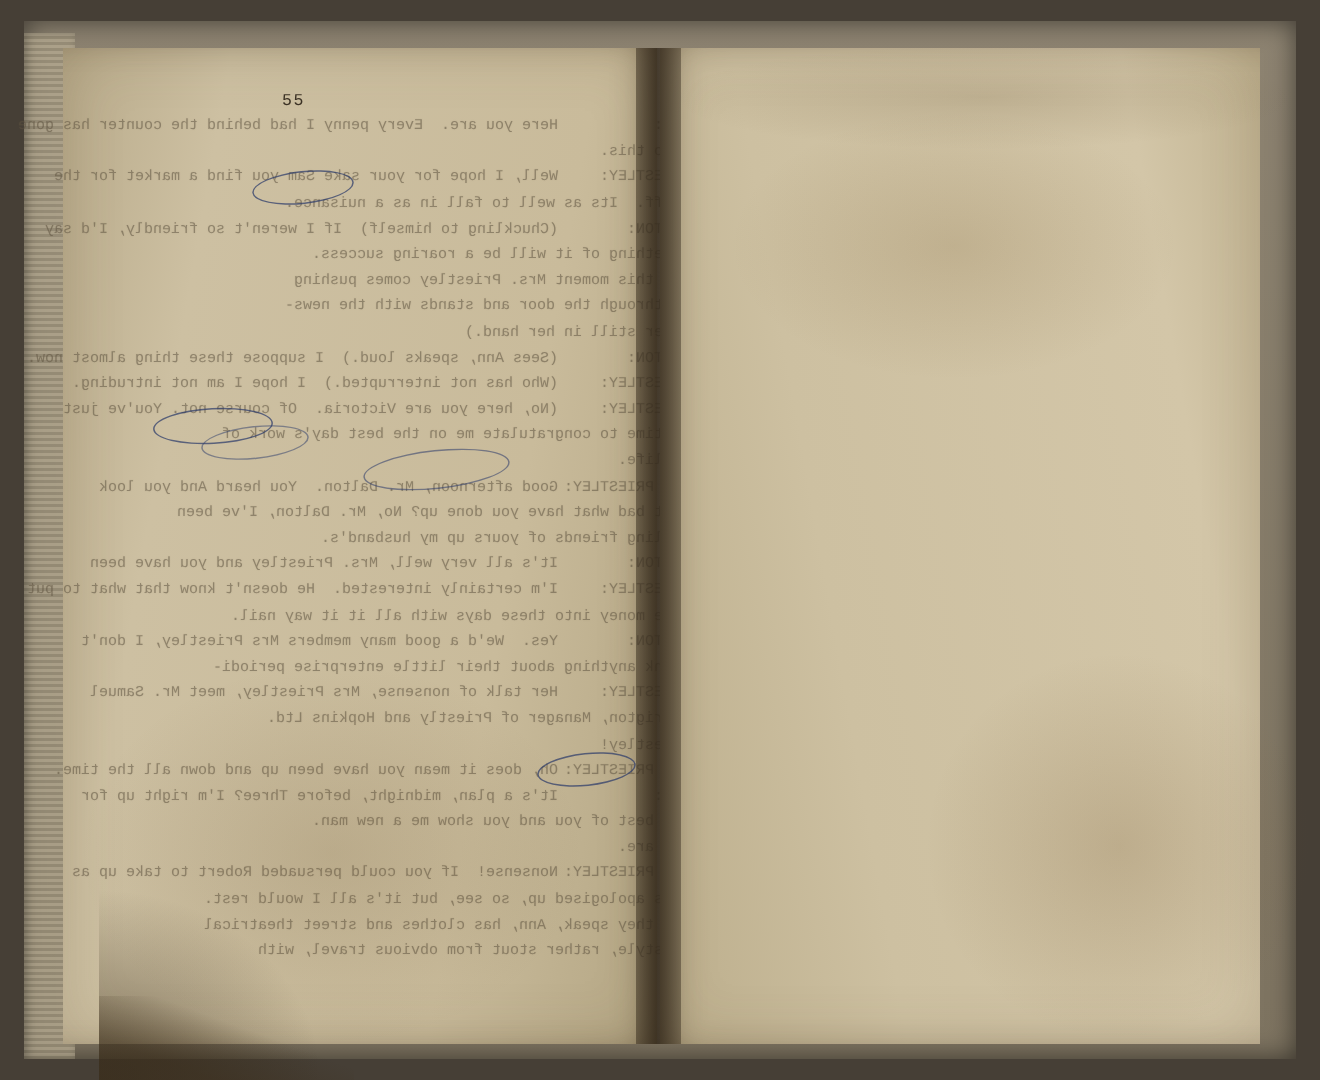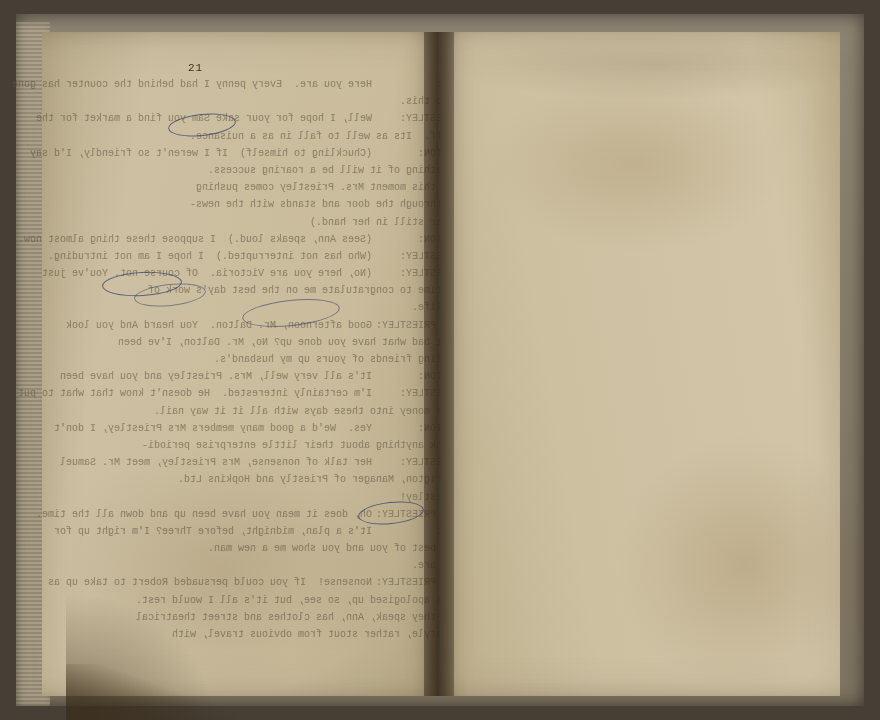--- a/index.html
+++ b/index.html
@@ -102,21 +102,21 @@
 </head>
 <body>
 
 <div id="page">
   <div class="desk"></div>
 
   <div class="book">
     <div class="edge-stack"></div>
 
     <div class="leaf left">
-      <div class="pagenum pn-left">21</div>
+      <div class="pagenum pn-left">55</div>
       <div class="ghost" id="left-text"><span class="ln"><span class="spk">SAM:</span><span>Here you are.  Every penny I had behind the counter has gone</span></span><span class="ln"><span>into this.</span></span><span class="ln"><span class="spk">PRIESTLEY:</span><span>Well, I hope for your sake Sam you find a market for the</span></span><span class="ln"><span>stuff.  Its as well to fall in as a nuisance.</span></span><span class="ln"><span class="spk">DALTON:</span><span>(Chuckling to himself)  If I weren't so friendly, I'd say</span></span><span class="ln"><span>something of it will be a roaring success.</span></span><span class="ln"><span>(At this moment Mrs. Priestley comes pushing</span></span><span class="ln"><span>in through the door and stands with the news-</span></span><span class="ln"><span>paper still in her hand.)</span></span><span class="ln"><span class="spk">DALTON:</span><span>(Sees Ann, speaks loud.)  I suppose these thing almost now.</span></span><span class="ln"><span class="spk">PRIESTLEY:</span><span>(Who has not interrupted.)  I hope I am not intruding.</span></span><span class="ln"><span class="spk">PRIESTLEY:</span><span>(No, here you are Victoria.  Of course not. You've just</span></span><span class="ln"><span>in time to congratulate me on the best day's work of</span></span><span class="ln"><span>to life.</span></span><span class="ln"><span class="spk">MRS PRIESTLEY:</span><span>Good afternoon, Mr. Dalton.  You heard And you look</span></span><span class="ln"><span>that bad what have you done up? No, Mr. Dalton, I've been</span></span><span class="ln"><span>feeling friends of yours up my husband's.</span></span><span class="ln"><span class="spk">DALTON:</span><span>It's all very well, Mrs. Priestley and you have been</span></span><span class="ln"><span class="spk">PRIESTLEY:</span><span>I'm certainly interested.  He doesn't know that what to put</span></span><span class="ln"><span>some money into these days with all it it way nail.</span></span><span class="ln"><span class="spk">DALTON:</span><span>Yes.  We'd a good many members Mrs Priestley, I don't</span></span><span class="ln"><span>think anything about their little enterprise periodi-</span></span><span class="ln"><span class="spk">PRIESTLEY:</span><span>Her talk of nonsense, Mrs Priestley, meet Mr. Samuel</span></span><span class="ln"><span>Bourigton, Manager of Priestly and Hopkins Ltd.</span></span><span class="ln"><span>Priestley!</span></span><span class="ln"><span class="spk">MRS PRIESTLEY:</span><span>Oh, does it mean you have been up and down all the time.</span></span><span class="ln"><span class="spk">SAM:</span><span>It's a plan, midnight, before Three? I'm right up for</span></span><span class="ln"><span>the best of you and you show me a new man.</span></span><span class="ln"><span>you are.</span></span><span class="ln"><span class="spk">MRS PRIESTLEY:</span><span>Nonsense!  If you could persuaded Robert to take up as</span></span><span class="ln"><span>he's apologised up, so see, but it's all I would rest.</span></span><span class="ln"><span>(As they speak, Ann, has clothes and street theatrical</span></span><span class="ln"><span>in style, rather stout from obvious travel, with</span></span></div>
       <div class="circle c1"></div>
       <div class="circle c2"></div>
       <div class="circle c3"></div>
       <div class="circle c5"></div>
       <div class="circle c4"></div>
       <div class="corner-dark"></div>
       <div class="tear"></div>
     </div>
 

